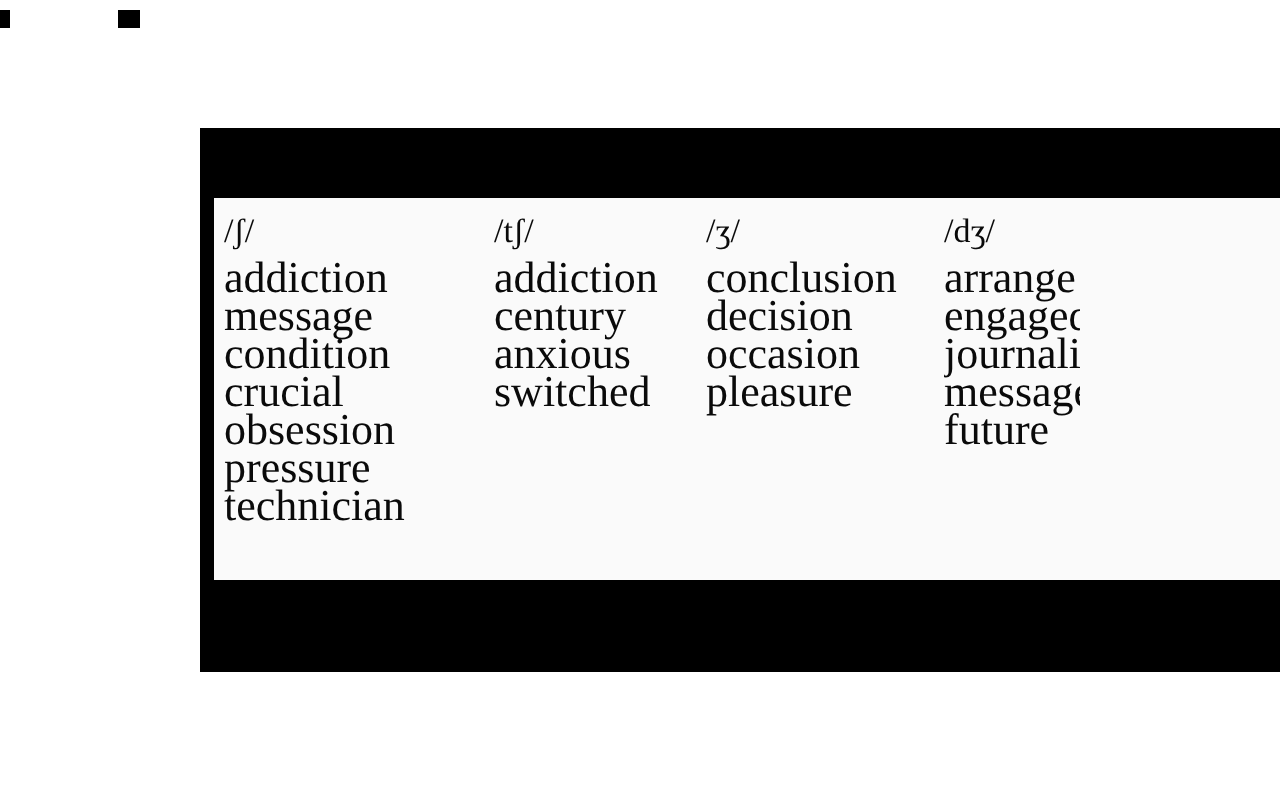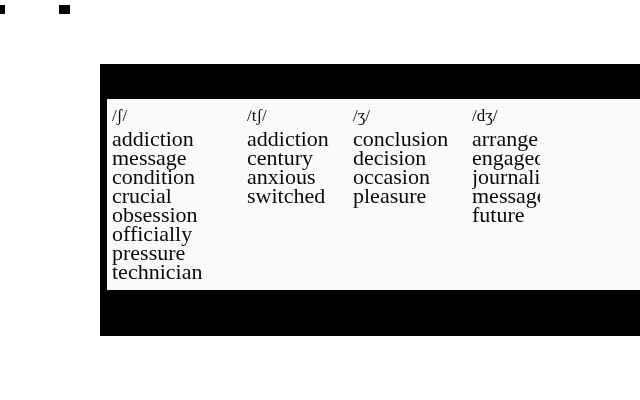--- a/index.html
+++ b/index.html
@@ -74,21 +74,20 @@
 
   <div class="slide">
     <div class="panel">
         <div class="col col-0">
           <div class="symbol">/ʃ/</div>
           <div class="word">addiction</div>
           <div class="word">message</div>
           <div class="word">condition</div>
           <div class="word">crucial</div>
           <div class="word">obsession</div>
-          <div class="word">officially</div>
           <div class="word">pressure</div>
           <div class="word">technician</div>
         </div>
         <div class="col col-1">
           <div class="symbol">/tʃ/</div>
           <div class="word">addiction</div>
           <div class="word">century</div>
           <div class="word">anxious</div>
           <div class="word">switched</div>
         </div>

